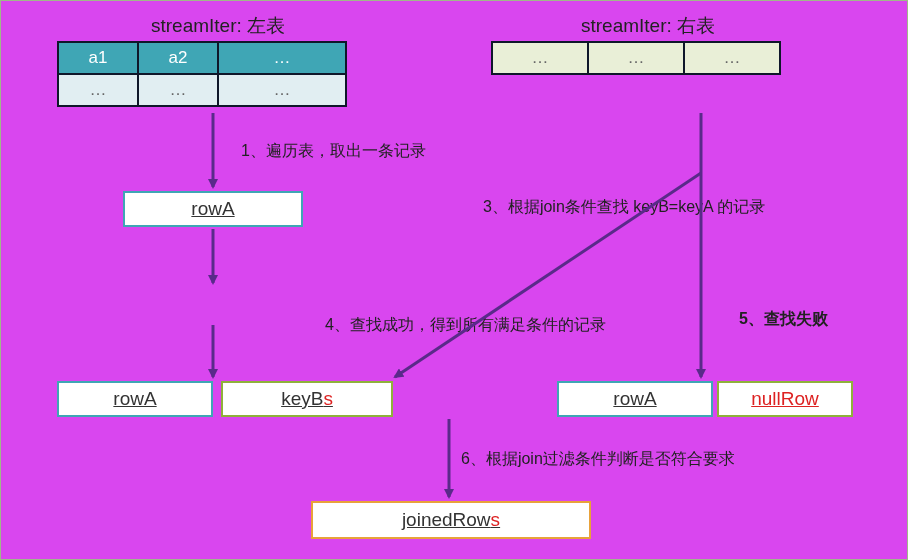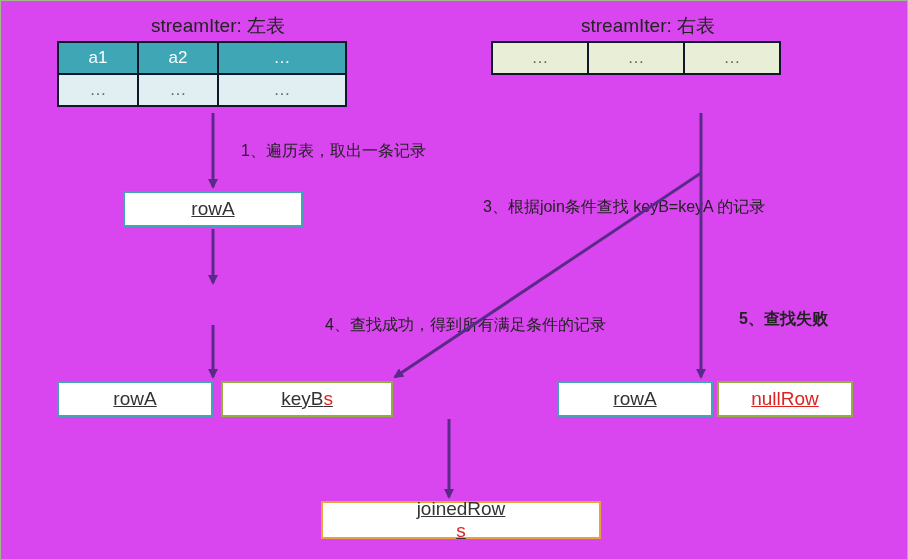--- a/index.html
+++ b/index.html
@@ -55,29 +55,30 @@
     </table>
 
   <div class="box teal" style="left:122px; top:190px; width:180px; height:36px;">rowA</div>
   <div class="box teal" style="left:56px; top:380px; width:156px; height:36px;">rowA</div>
   <div class="box green" style="left:220px; top:380px; width:172px; height:36px;">
     <span>keyB</span>
       <span class="redpart">s</span>
   </div>
   <div class="box teal" style="left:556px; top:380px; width:156px; height:36px;">rowA</div>
   <div class="box green" style="left:716px; top:380px; width:136px; height:36px; color:#d22;">nullRow</div>
-  <div class="box orange" style="left:320px; top:500px; width:280px; height:38px;flex-direction:column;">
+  <div class="box orange" style="left:310px; top:500px; width:280px; height:38px;">
     <span>joinedRow</span>
       <span class="redpart">s</span>
   </div>
 
   <div class="label" style="left:240px; top:140px;">1、遍历表，取出一条记录</div>
   <div class="label" style="left:482px; top:196px;">3、根据join条件查找 keyB=keyA 的记录</div>
   <div class="label" style="left:324px; top:314px;">4、查找成功，得到所有满足条件的记录</div>
   <div class="label" style="left:738px; top:308px;font-weight:bold;">5、查找失败</div>
+  <div class="label" style="left:460px; top:448px;">6、根据join过滤条件判断是否符合要求</div>
 
   <svg class="arrows">
     <defs>
       <marker id="arrP" markerWidth="10" markerHeight="10" refX="8" refY="5" orient="auto" markerUnits="userSpaceOnUse">
         <path d="M0,0 L10,5 L0,10 Z" fill="#5a2a8a"></path>
       </marker>
     </defs>
 
     <line x1="212" y1="112" x2="212" y2="186" stroke="#5a2a8a" stroke-width="3" marker-end="url(#arrP)"></line>
 

